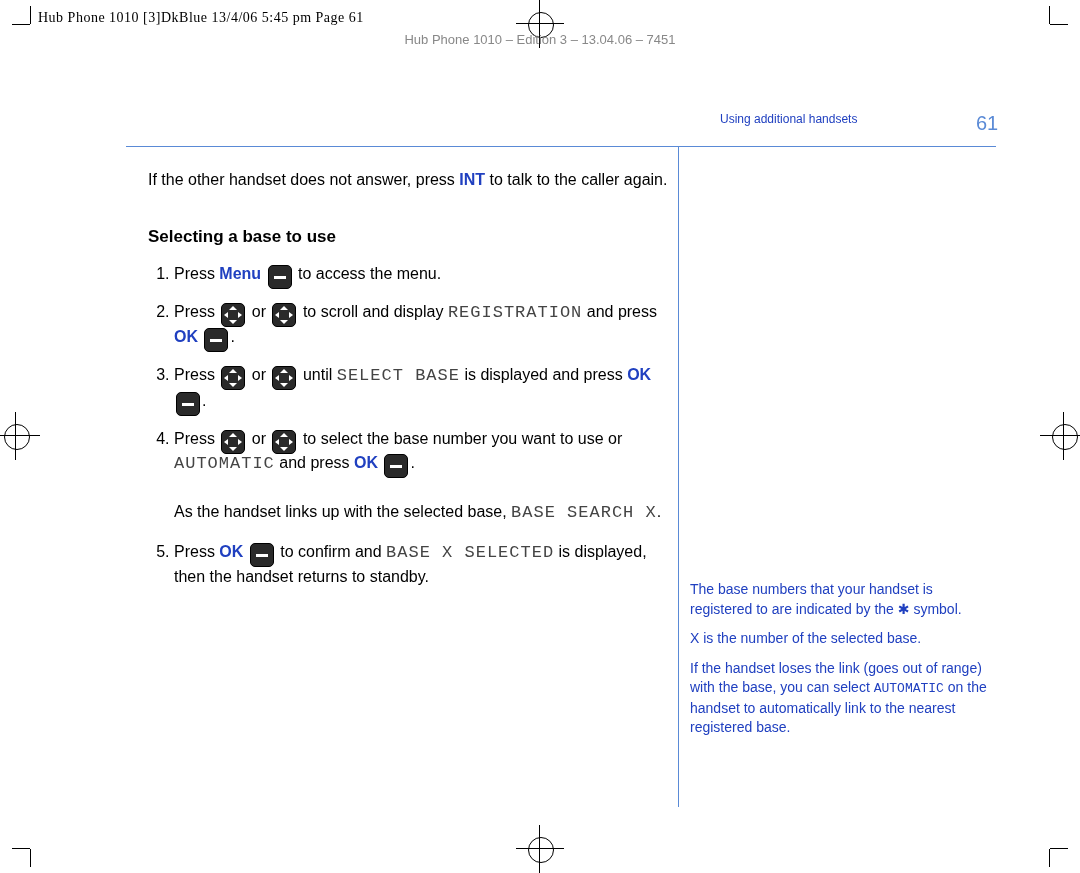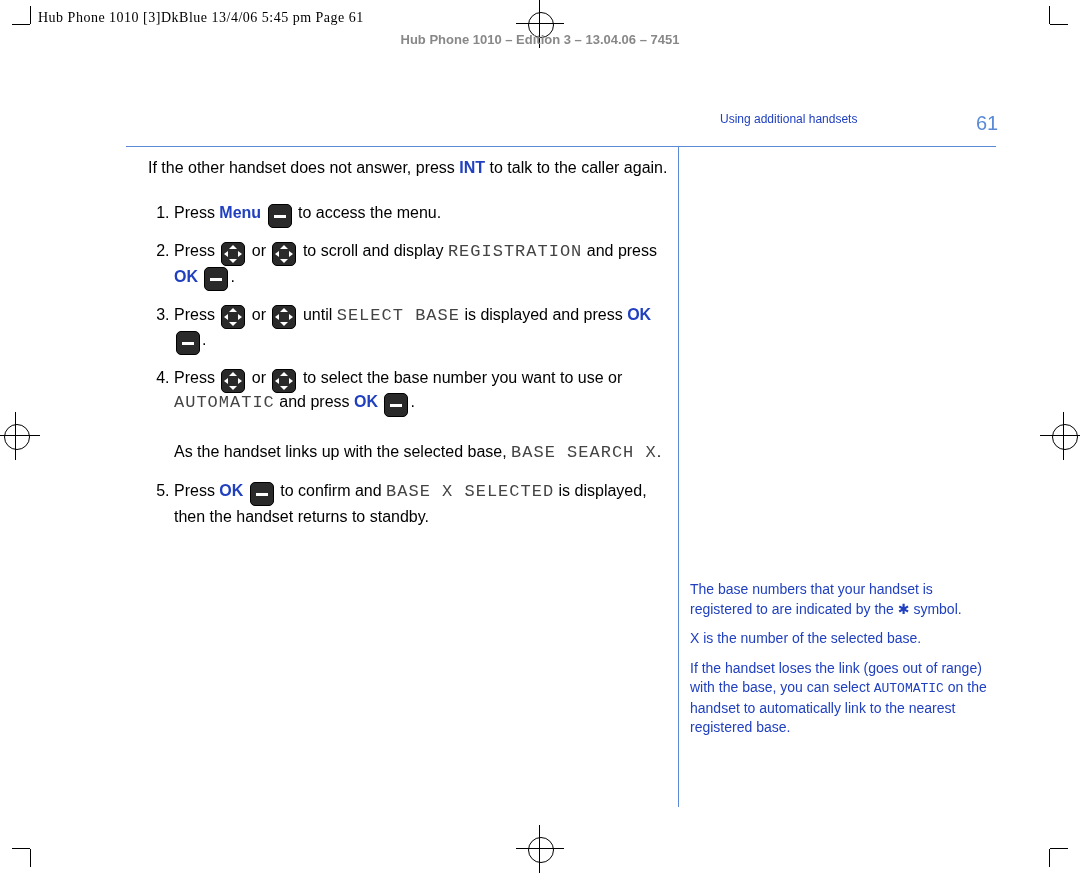--- a/index.html
+++ b/index.html
@@ -31,21 +31,21 @@
     position:absolute;
     top:10px; left:38px;
     font-family:Liberation Serif, serif;
     font-size:14px;
     letter-spacing:0.5px;
   }
   .print-subheader {
     position:absolute;
     top:32px; left:0; width:1080px; text-align:center;
     font-family: Arial, sans-serif;
-    font-size:13px; color:#888;font-weight:bold;
+    font-size:13px; color:#888;
   }
 
   .page-header {
     position:absolute;
     top:112px; left:720px;
     font-size:12px;
     color:#2040c0;
   }
   .page-num {
     position:absolute;
@@ -61,21 +61,21 @@
   }
   .column-rule {
     position:absolute;
     top:147px; left:678px;
     width:1px; height:660px;
     background:#5a8ad6;
   }
 
   .main-col {
     position:absolute;
-    top:156px; left:148px;
+    top:168px; left:148px;
     width:520px;
     line-height:1.45;
   }
   .main-col p { margin: 0 0 22px 0; }
   .main-col ol { margin:0; padding-left:26px; }
   .main-col li { margin-bottom:14px; line-height:1.5; }
   .section-head {
     font-weight:bold;
     margin: 34px 0 12px 0;
     font-size:17px;
@@ -176,20 +176,21 @@
 <div class="page-header">Using additional handsets</div>
 <div class="page-num">61</div>
 <div class="rule"></div>
 <div class="column-rule"></div>
 
 <div class="main-col">
   <p>
     <span>If the other handset does not answer, press </span><span class="kw">INT</span><span> to talk to the caller again.</span>
   </p>
 
+  <div class="section-head">Selecting a base to use</div>
 
 
   <ol>
     <li>
       <span>Press </span><span class="kw">Menu</span>
       <span class="btn menu"></span><span> to access the menu.</span>
     </li>
     <li>
       <span>Press </span><span class="btn nav"><span class="arr up"></span><span class="arr dn"></span><span class="side lt"></span><span class="side rt"></span></span><span> or </span><span class="btn nav"><span class="arr up"></span><span class="arr dn"></span><span class="side lt"></span><span class="side rt"></span></span><span> to scroll and display </span><span class="lcd">REGISTRATION</span><span> and press </span><span class="kw">OK</span>
       <span class="btn menu"></span><span>.</span>

